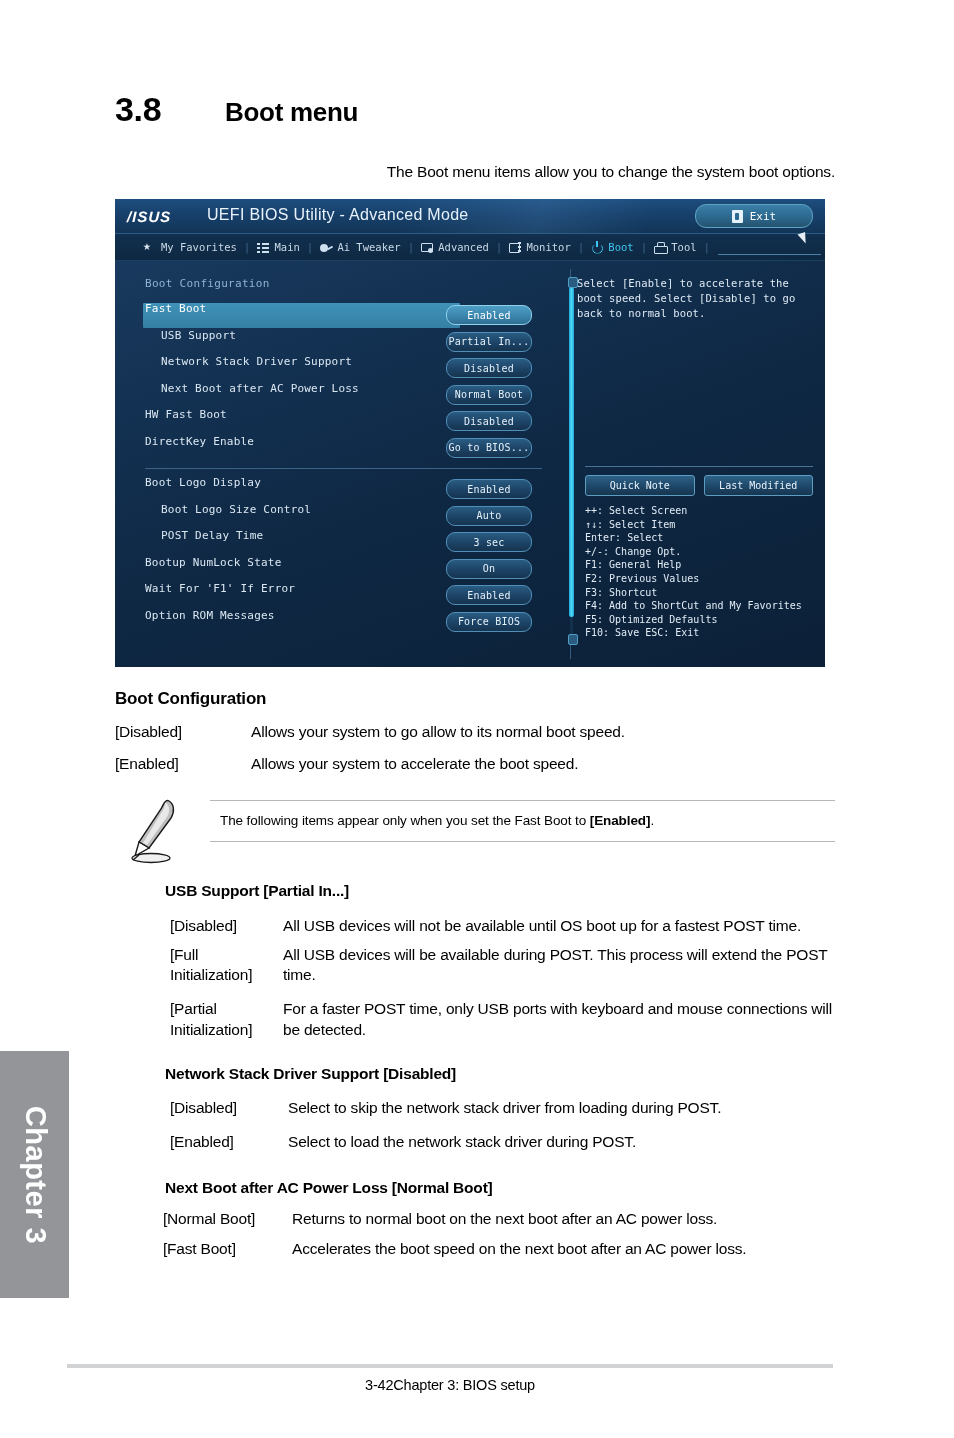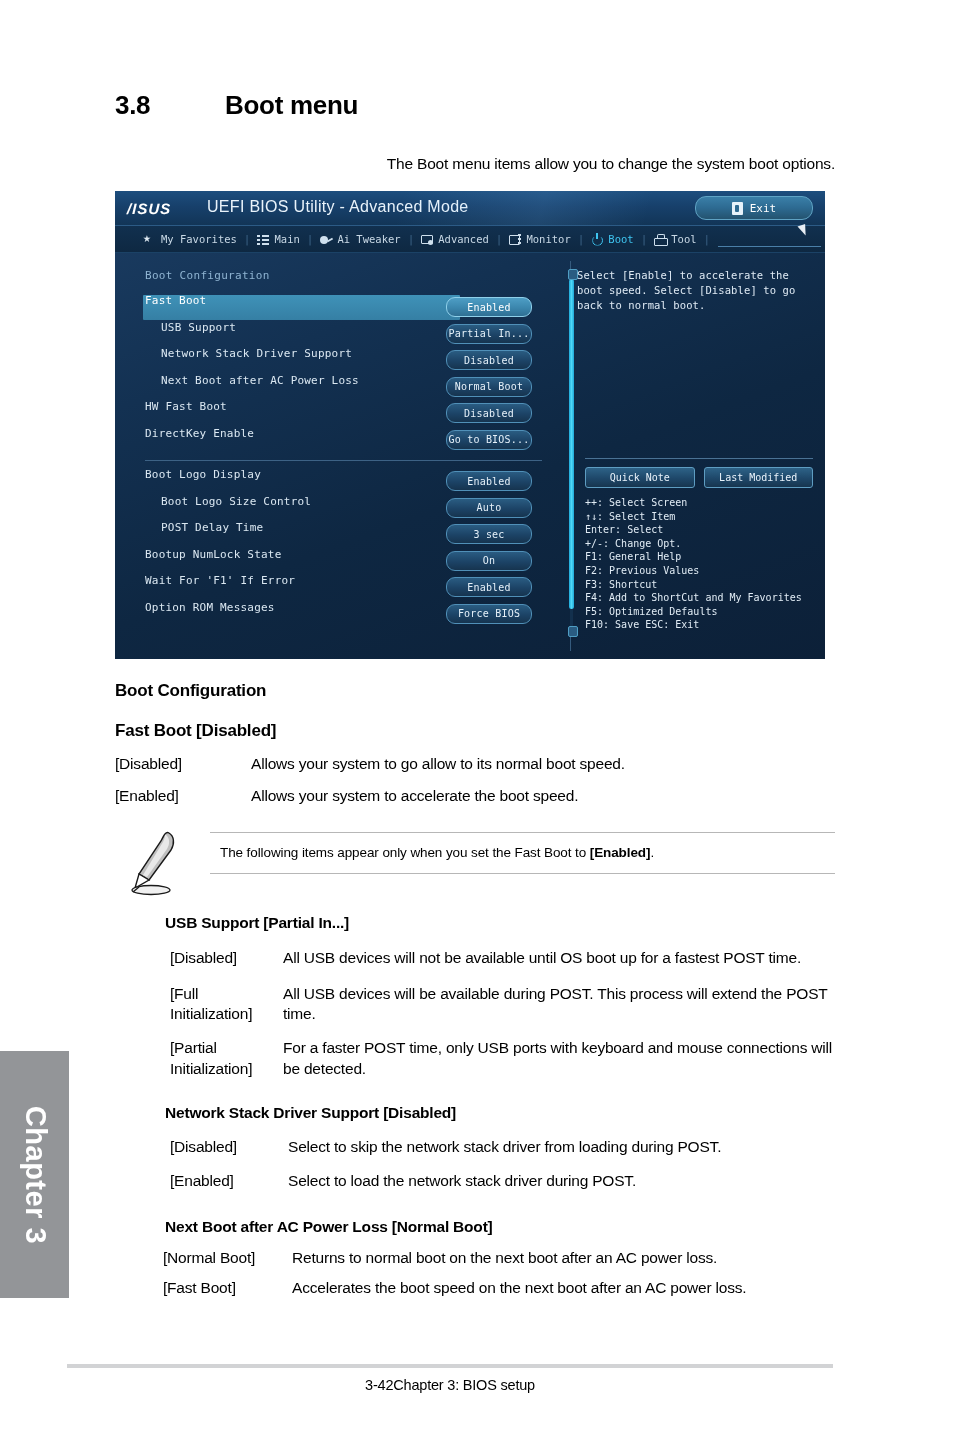--- a/index.html
+++ b/index.html
@@ -46,21 +46,21 @@
   }
 
   
   .sec-head {
     display: flex;
     align-items: baseline;
     margin: 0;
     padding-top: 90px;
   }
   .sec-num {
-    font-size: 26px;
+    font-size: 34px;
     font-weight: bold;
     width: 110px;
     letter-spacing: -0.3px;
   }
   .sec-title {
     font-size: 26px;
     font-weight: bold;
     letter-spacing: -0.3px;
   }
   .intro {
@@ -603,21 +603,20 @@
 F3: Shortcut
 F4: Add to ShortCut and My Favorites
 F5: Optimized Defaults
 F10: Save  ESC: Exit</div>
       </div>
     </div>
   </div>
 
   <div style="margin-top:22px;" class="h-bold">Boot Configuration</div>
 
-  <div style="margin-top:20px;" class="h-bold">Fast Boot [Disabled]</div>
 
   <div class="defrow" style="margin-top:13px;">
     <span class="term" style="width:136px;">[Disabled]</span>
     <span class="desc">Allows your system to go allow to its normal boot speed.</span>
   </div>
   <div class="defrow" style="margin-top:11px;">
     <span class="term" style="width:136px;">[Enabled]</span>
     <span class="desc">Allows your system to accelerate the boot speed.</span>
   </div>
 
@@ -633,21 +632,21 @@
     <div class="note-text"><span>The following items appear only when you set the Fast Boot to </span><b>[Enabled]</b><span>.</span></div>
     <div class="note-rule"></div>
   </div>
 
   <div style="margin-top:26px;padding-left:50px;" class="h-sub">USB Support [Partial In...]</div>
 
   <div class="defrow" style="margin-top:16px;padding-left:55px;">
     <span class="term" style="width:113px;">[Disabled]</span>
     <span class="desc">All USB devices will not be available until OS boot up for a fastest POST time.</span>
   </div>
-  <div class="defrow" style="margin-top:15px;padding-left:55px;">
+  <div class="defrow" style="margin-top:8px;padding-left:55px;">
     <span class="term" style="width:113px;">[Full Initialization]</span>
     <span class="desc">All USB devices will be available during POST. This process will extend the POST time.</span>
   </div>
   <div class="defrow" style="margin-top:13px;padding-left:55px;">
     <span class="term" style="width:113px;">[Partial Initialization]</span>
     <span class="desc">For a faster POST time, only USB ports with keyboard and mouse connections will be detected.</span>
   </div>
 
   <div style="margin-top:25px;padding-left:50px;" class="h-sub">Network Stack Driver Support [Disabled]</div>
 

